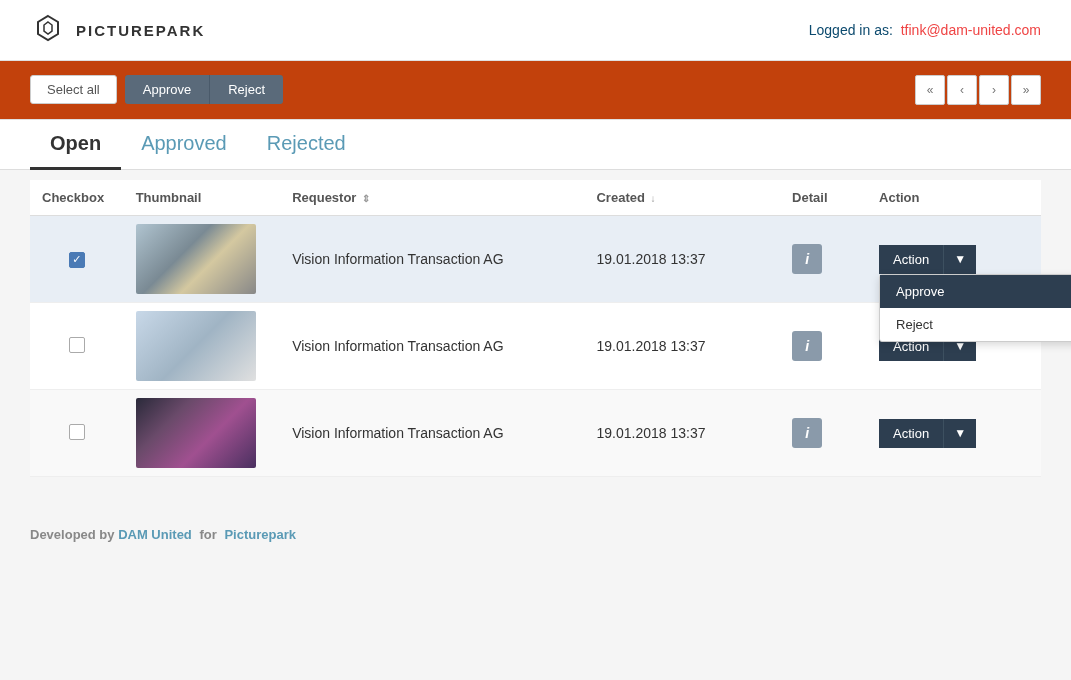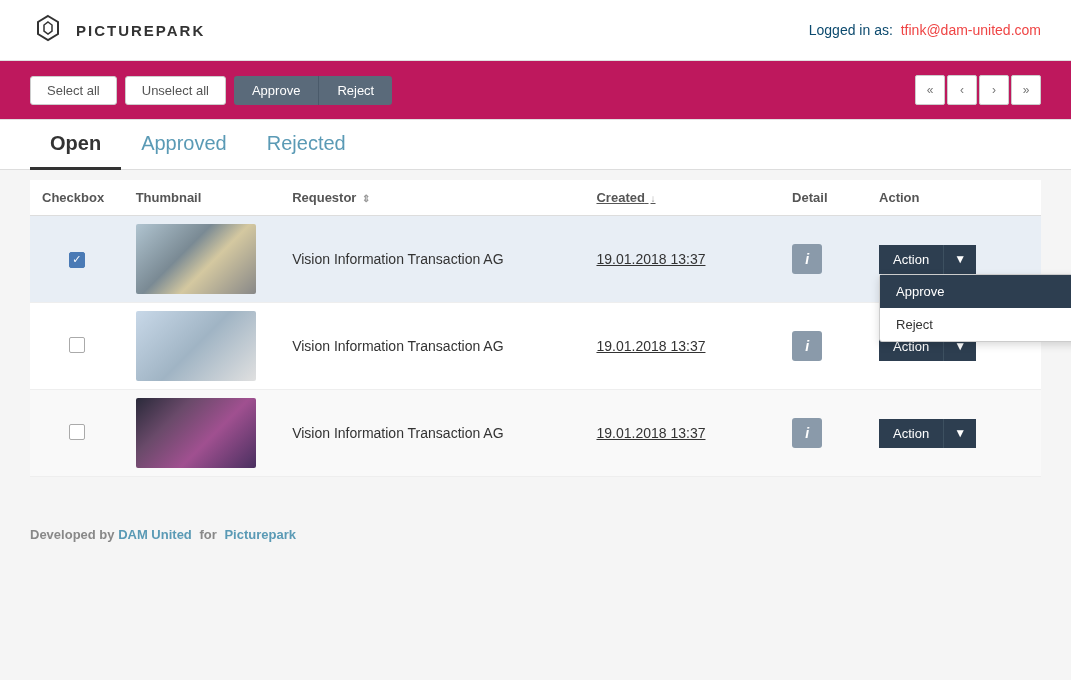--- a/index.html
+++ b/index.html
@@ -13,24 +13,24 @@
       align-items: center;
       justify-content: space-between;
       border-bottom: 1px solid #e0e0e0;
     }
     .logo-area { display: flex; align-items: center; gap: 10px; }
     .logo-icon { width: 36px; height: 36px; }
     .logo-text { font-size: 15px; font-weight: bold; letter-spacing: 2px; color: #333; }
 
     
     .toolbar {
-      background: #be185d;
+      background: #c2410c;
       padding: 14px 30px;
       display: flex;
-      align-items: center;
+      align-items: flex-start;
       justify-content: space-between;
       border-bottom: 1px solid #e0e0e0;
     }
     .toolbar-left { display: flex; gap: 8px; align-items: center; }
     .btn-outline {
       border: 1px solid #ccc;
       background: #fff;
       padding: 6px 16px;
       border-radius: 3px;
       cursor: pointer;
@@ -116,21 +116,21 @@
       padding: 8px 12px;
       border-bottom: 1px solid #eee;
       vertical-align: middle;
     }
     .data-table tr:nth-child(odd) { background: #f9f9f9; }
     .data-table tr:nth-child(even) { background: #fff; }
 
     .col-checkbox { width: 60px; text-align: center; }
     .col-thumbnail { width: 140px; }
     .col-requestor { width: 280px; }
-    .col-created { width: 180px; text-decoration: underline; }
+    .col-created { width: 180px; }
     .col-detail { width: 80px; text-align: center; }
     .col-action { width: 160px; }
 
     .thumbnail-img {
       width: 120px;
       height: 70px;
       background: #ccc;
       border-radius: 2px;
       overflow: hidden;
       position: relative;
@@ -262,21 +262,20 @@
   </div>
   <div>
     <span style="color:#0c4a6e;">Logged in as:</span>
     <span style="color:#ef4444;margin-left:4px;">tfink@dam-united.com</span>
   </div>
 </div>
 
 <div class="toolbar">
   <div class="toolbar-left">
     <button class="btn-outline">Select all</button>
-    <button class="btn-outline">Unselect all</button>
     <div class="btn-approve-reject">
       <button class="btn-approve">Approve</button>
       <button class="btn-reject">Reject</button>
     </div>
   </div>
   <div class="pagination">
     <button class="page-btn">«</button>
     <button class="page-btn">‹</button>
     <button class="page-btn">›</button>
     <button class="page-btn">»</button>

